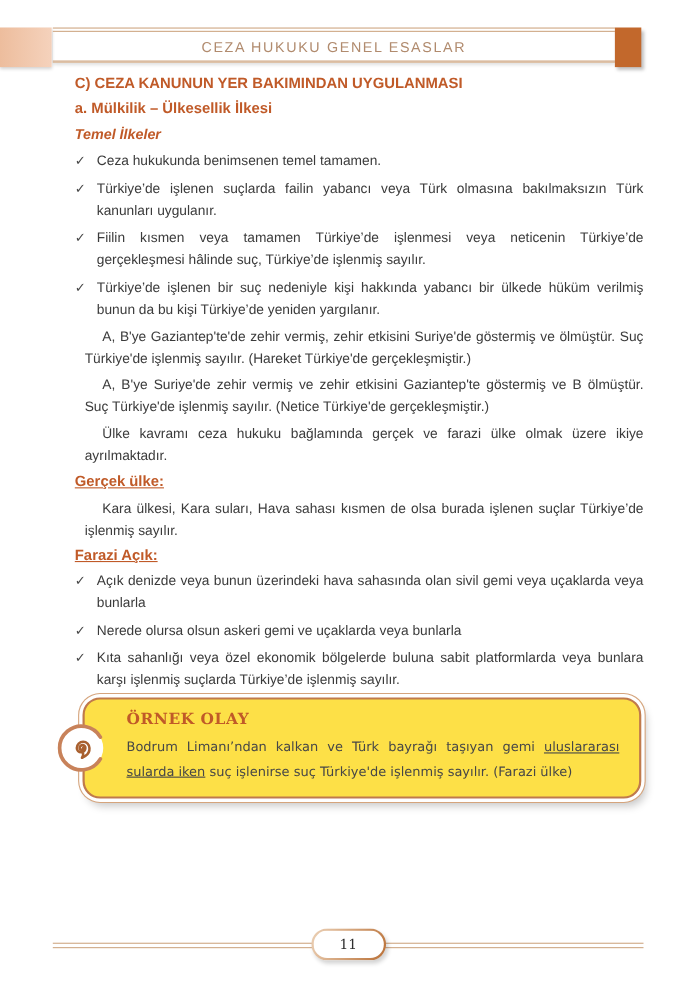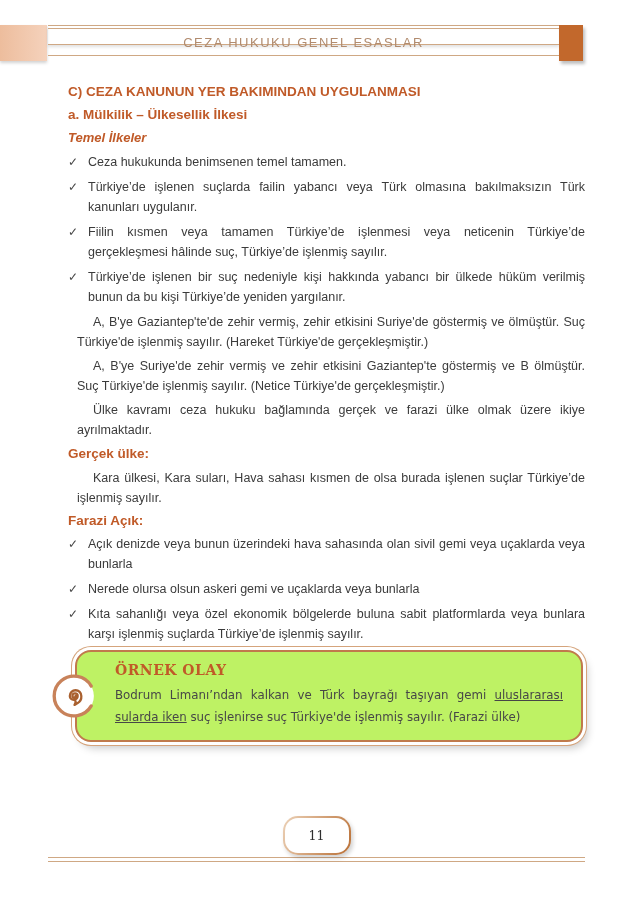--- a/index.html
+++ b/index.html
@@ -9,81 +9,81 @@
     font-family:"Liberation Sans", sans-serif; color:#3b3b3b; overflow:hidden;
   }
 
   
   .pink-bar {
     position:absolute; left:0; top:25px; width:47px; height:36px;
     background:linear-gradient(to right,#edbd9d,#f5d2bc);
     box-shadow:0 2px 3px rgba(0,0,0,.18);
   }
   .header-band {
-    position:absolute; left:48px; top:25px; width:511px; height:20px;
+    position:absolute; left:48px; top:25px; width:511px; height:32px;
     border-top:1px solid #cfa884; border-bottom:1px solid #cfa884;
     box-shadow:0 2px 3px rgba(0,0,0,.12);
   }
   .header-band-inner {
     height:28px; margin:2px 0; border-top:1px solid #cfa884; border-bottom:1px solid #cfa884;
     display:flex; align-items:center; justify-content:center;
     color:#b18b6e; font-size:13px; letter-spacing:1.5px;
   }
   .header-square {
     position:absolute; left:559px; top:25px; width:24px; height:36px;
     background:#c2682c; box-shadow:2px 3px 3px rgba(0,0,0,.25);
   }
 
   
-  .content { position:absolute; top:82px; left:53px; width:532px; }
+  .content { position:absolute; top:66px; left:53px; width:532px; }
   .h-main   { font-size:13.5px; font-weight:bold; color:#c05a28; margin:2px 0 8px 15px; }
   .h-sub    { font-size:13.5px; font-weight:bold; color:#c05a28; margin:0 0 8px 15px; }
   .h-italic { font-size:13px; font-weight:bold; font-style:italic; color:#c05a28; margin:0 0 7px 15px; }
-  .h-orange { font-size:13.5px; font-weight:bold; color:#c05a28; margin:6px 0 7px 15px; }
+  .h-orange { font-size:13.5px; font-weight:bold; color:#c05a28; margin:6px 0 7px 15px;text-decoration:underline; }
   .h-orange.tight { margin:4px 0 6px 15px; }
 
   .bullet {
     position:relative; padding-left:35px; text-align:justify;
     font-size:12.5px; line-height:20px; margin-bottom:5px;
   }
   .bullet .mark { position:absolute; left:15px; top:0; color:#4a4a4a; font-size:12px; }
   .para {
     text-indent:16px; text-align:justify;
     font-size:12.5px; line-height:20px; margin-bottom:4px;margin-left:24px;
   }
   .para.mb6 { margin-bottom:6px; }
   .para.mb5 { margin-bottom:5px; }
 
   
   .ornek {
     position:relative; margin:6px 0 0 22px; width:508px;
     border:2px solid #c07a4c; border-radius:16px;
     box-shadow:0 0 0 3px #ffffff, 0 0 0 4px #d5a47c, 4px 6px 8px rgba(0,0,0,.22);
-    padding:10px 18px 12px 38px; background:#bef264;
+    padding:10px 18px 12px 38px; background:#fde047;
   }
   .ornek-title {
     font-family:"DejaVu Serif", serif; font-weight:bold; font-size:14px;
     color:#c05a28; letter-spacing:.5px; margin:0 0 6px 0;
   }
   .ornek-para {
     font-family:"DejaVu Sans", sans-serif; font-size:11.8px; line-height:22px;
     color:#474747; text-align:justify; margin-bottom:9px;
   }
   .ornek-para:last-child { margin-bottom:0; }
   .ornek-para .ul { text-decoration:underline; }
   .ornek-icon { position:absolute; left:-26px; top:50%; margin-top:-23px; width:46px; height:46px; }
 
   
   .footer-lines {
     position:absolute; left:48px; top:857px; width:537px; height:5px;
     border-top:1px solid #cfa884; border-bottom:1px solid #cfa884;
   }
   .page-pill {
-    position:absolute; left:50%; transform:translateX(-50%); top:816px;
-    width:68px; height:39px; border-radius:15px;
+    position:absolute; left:50%; transform:translateX(-50%); top:844px;
+    width:68px; height:29px; border-radius:15px;
     border:2px solid transparent;
     background:linear-gradient(#fff,#fff) padding-box,
                linear-gradient(115deg,#ecd2b8,#b96f35) border-box;
     box-shadow:2px 3px 4px rgba(0,0,0,.18);
     display:flex; align-items:center; justify-content:center;
     font-family:"DejaVu Serif", serif; font-size:12.5px; color:#2e2e2e; z-index:2;
   }
 </style>
 </head>
 <body>

